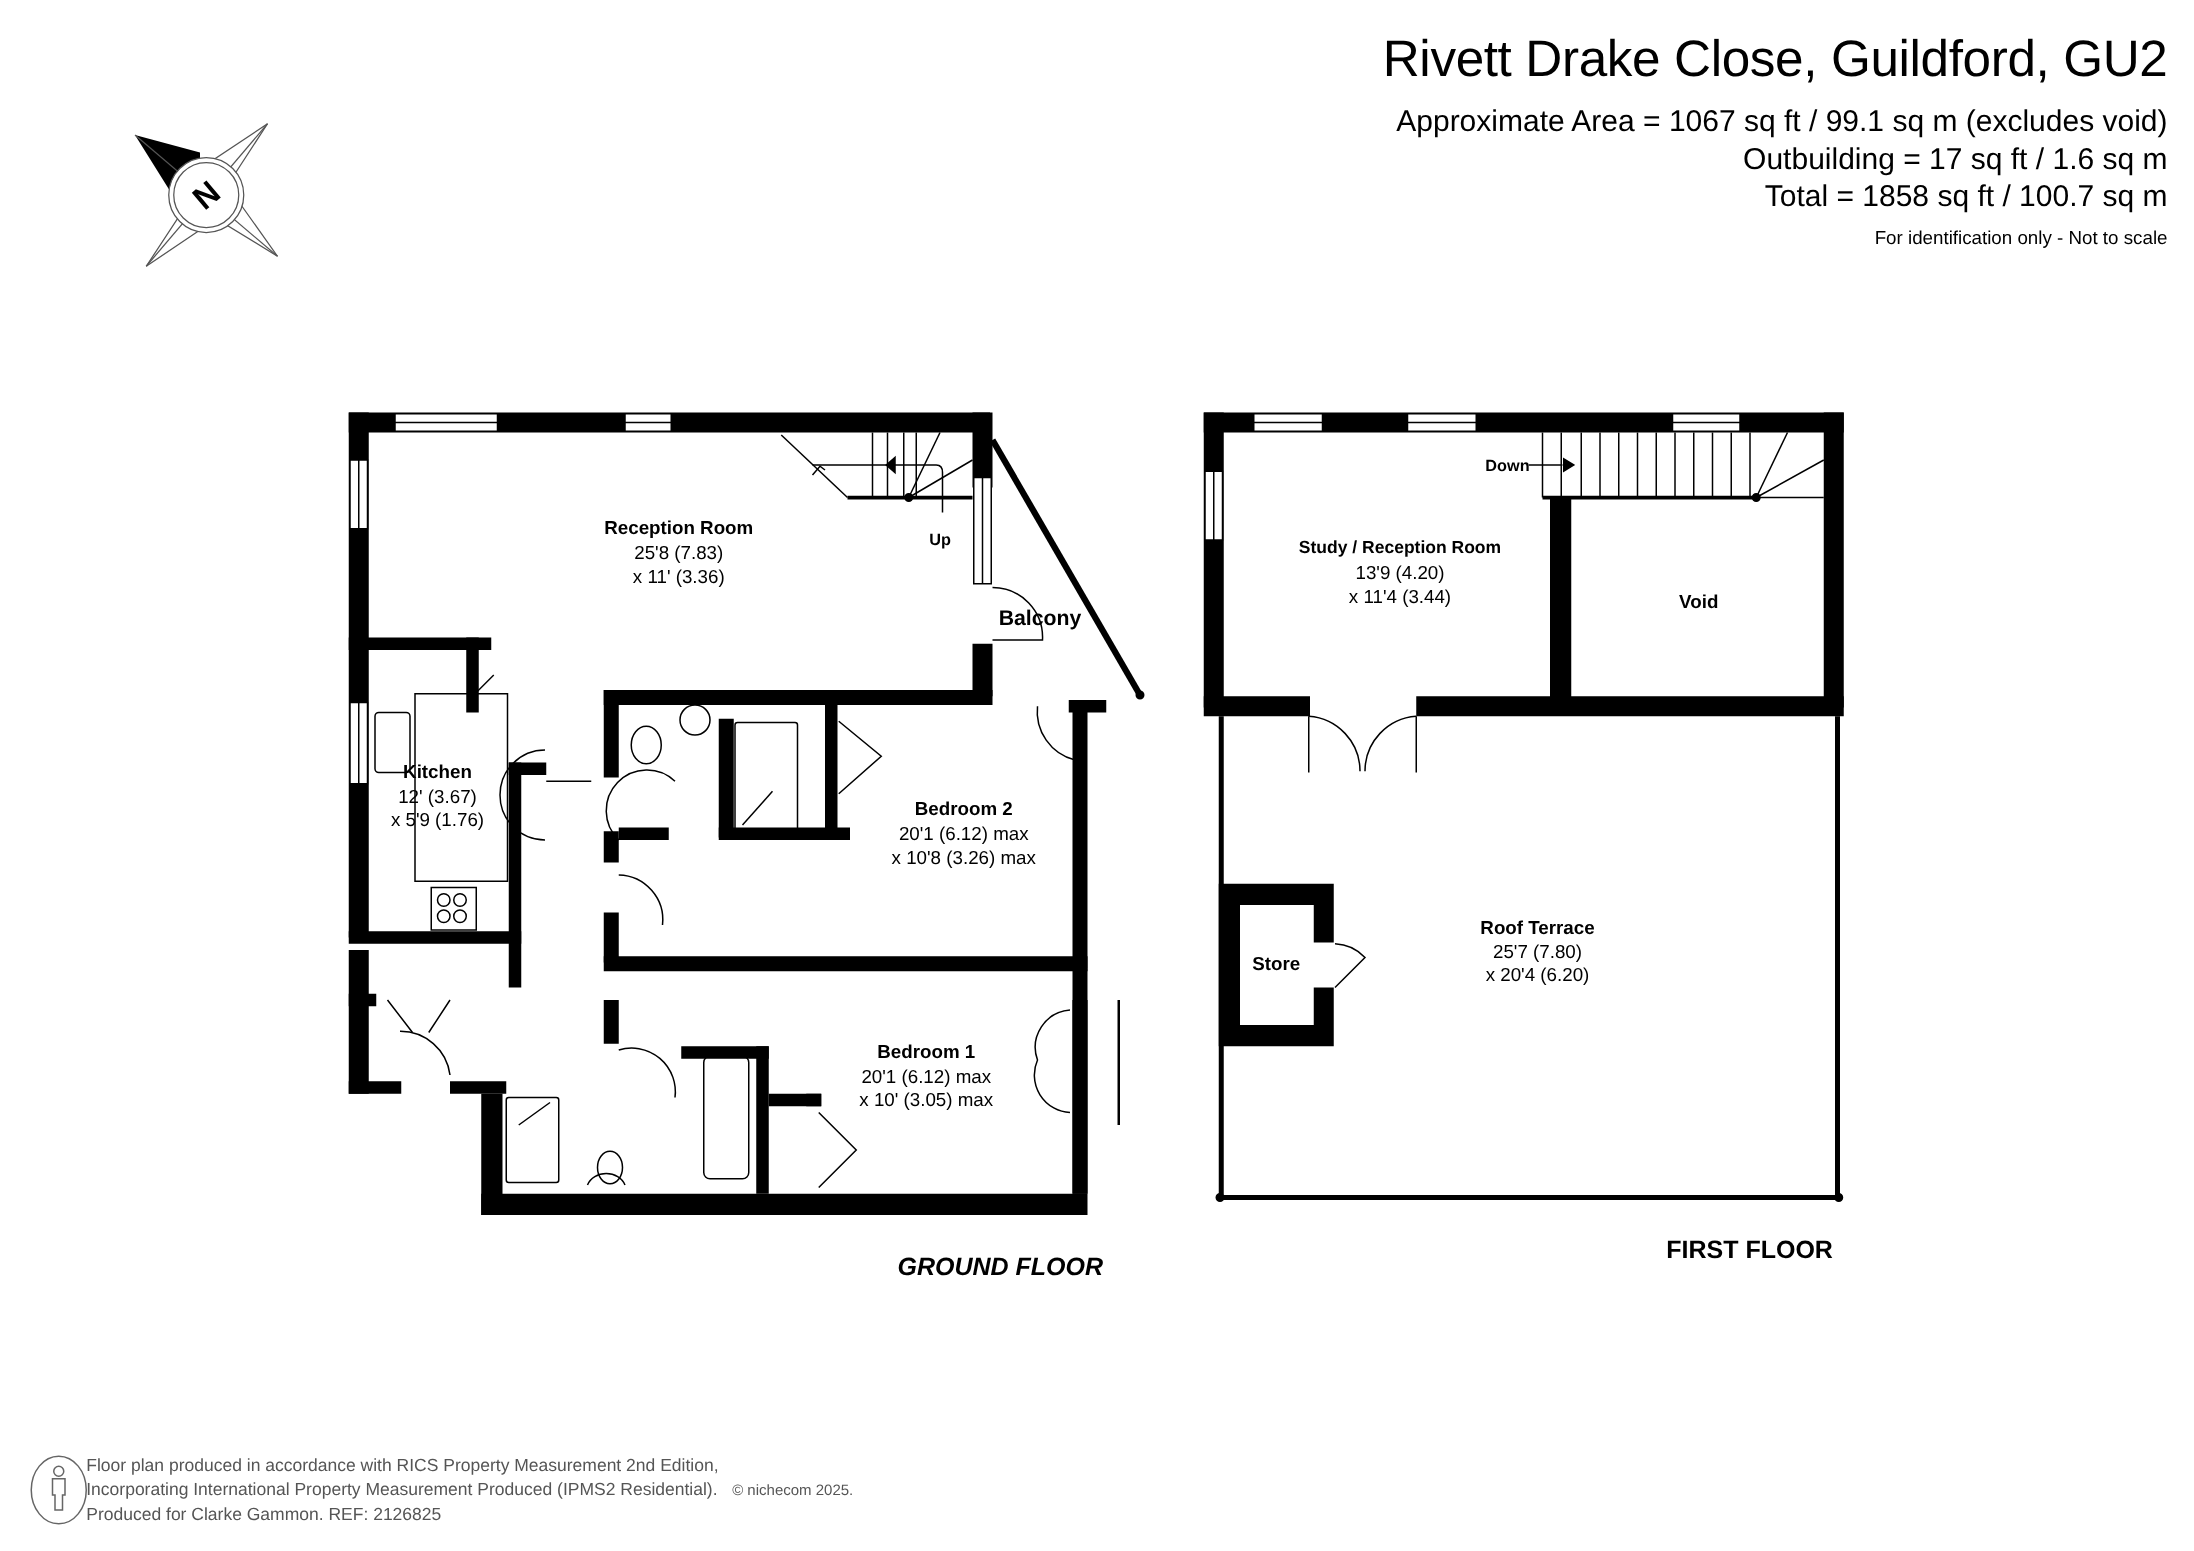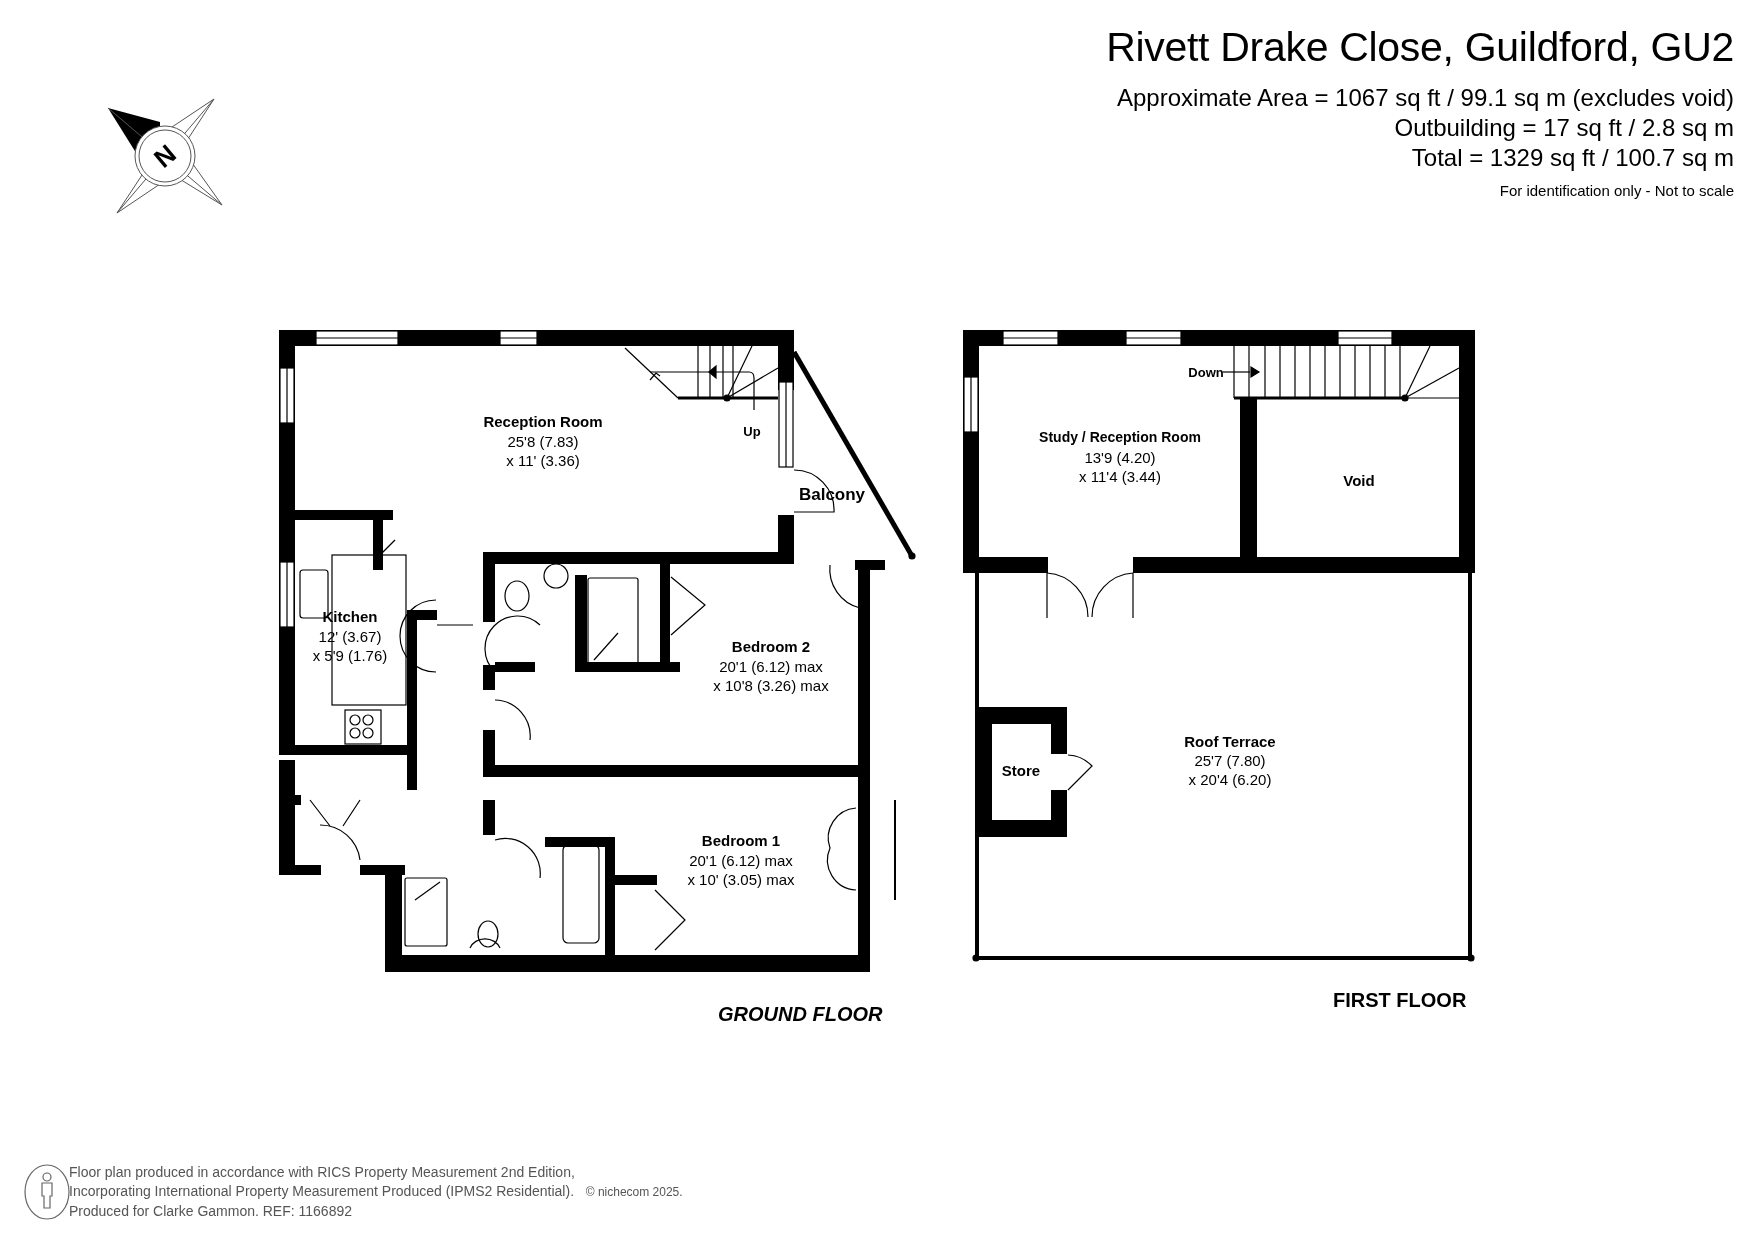--- a/index.html
+++ b/index.html
@@ -12,22 +12,22 @@
   .room-dim { font-family:"Liberation Sans", sans-serif; font-size:15px; }
   .floor-label { position:absolute; font-size:20px; font-weight:bold; white-space:nowrap; }
   .footer { position:absolute; left:69px; top:1163px; font-size:14px; color:#555; line-height:19px; }
   .niche { font-size:12px; color:#555; }
 </style>
 </head>
 <body>
 
 <div class="title">Rivett Drake Close, Guildford, GU2</div>
 <div class="area-line" style="top:84px">Approximate Area = 1067 sq ft / 99.1 sq m (excludes void)</div>
-<div class="area-line" style="top:114px">Outbuilding = 17 sq ft / 2.8 sq m</div>
-<div class="area-line" style="top:144px">Total = 1329 sq ft / 100.7 sq m</div>
+<div class="area-line" style="top:114px">Outbuilding = 17 sq ft / 1.6 sq m</div>
+<div class="area-line" style="top:144px">Total = 1858 sq ft / 100.7 sq m</div>
 <div class="disclaimer">For identification only - Not to scale</div>
 
 <svg class="plan" width="1755" height="1241" viewBox="0 0 1755 1241">
 
   <g>
     <polygon points="108,108 160,122 160,152 138,156" fill="#000"></polygon>
     <polygon points="214,99 186,142 166,131" fill="none" stroke="#555" stroke-width="1"></polygon>
     <polygon points="222,205 178,178 190,160" fill="none" stroke="#555" stroke-width="1"></polygon>
     <polygon points="117,213 144,172 160,184" fill="none" stroke="#555" stroke-width="1"></polygon>
     <line x1="214" y1="99" x2="117" y2="213" stroke="#555" stroke-width="1"></line>
@@ -261,14 +261,14 @@
     <path d="M 42 1183 L 52 1183 L 52 1196 L 50 1196 L 50 1208 L 44 1208 L 44 1196 L 42 1196 Z"></path>
   </g>
 </svg>
 
 <div class="floor-label" style="left:718px; top:1003px;font-style:italic;">GROUND FLOOR</div>
 <div class="floor-label" style="left:1333px; top:989px;text-align:center;">FIRST FLOOR</div>
 
 <div class="footer">
   <div>Floor plan produced in accordance with RICS Property Measurement 2nd Edition,</div>
   <div><span>Incorporating International Property Measurement Produced (IPMS2 Residential).</span>&nbsp;&nbsp;&nbsp;<span class="niche">© nichecom 2025.</span></div>
-  <div>Produced for Clarke Gammon.   REF:  1166892</div>
+  <div>Produced for Clarke Gammon.   REF:  2126825</div>
 </div>
 
 </body></html>

